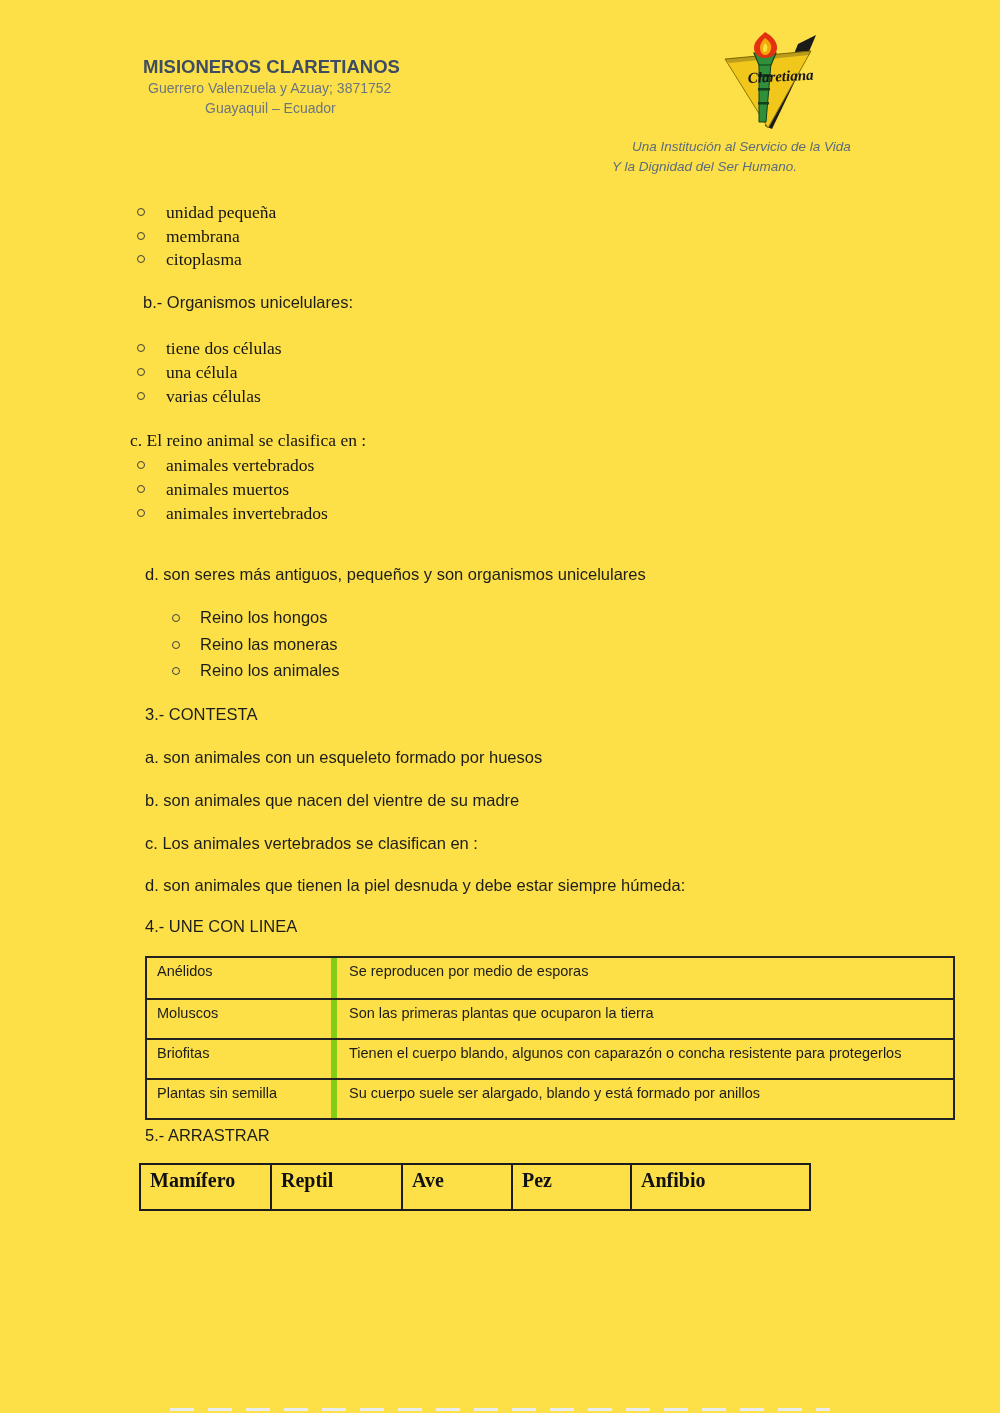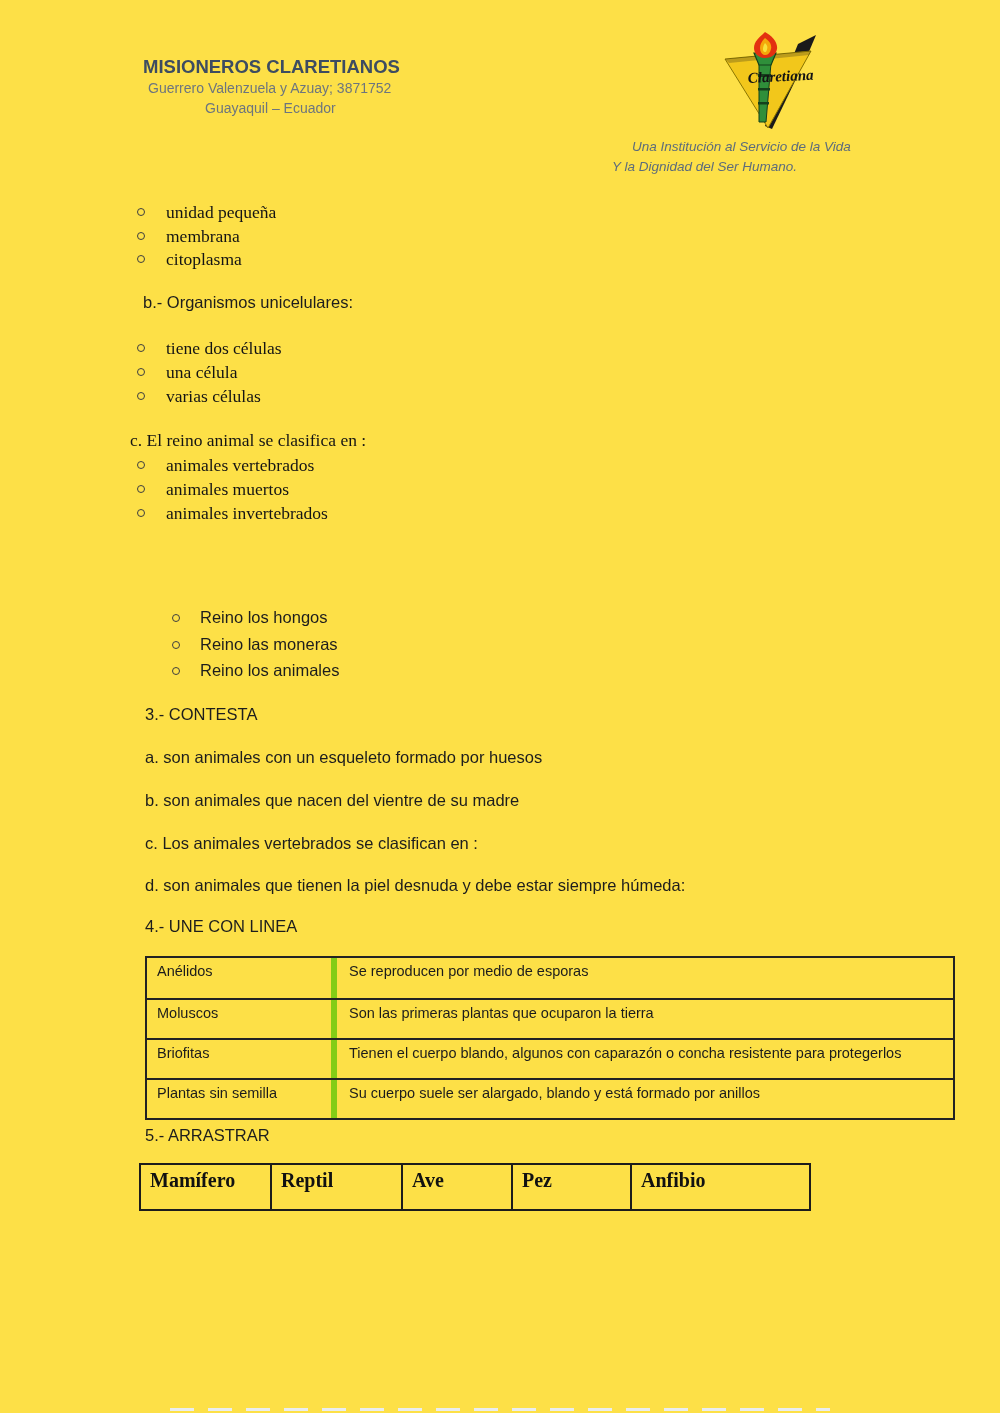--- a/index.html
+++ b/index.html
@@ -124,20 +124,21 @@
   </div>
   <div class="abs opt serif" style="left:137px; top:479px;">
     <span class="bullet"></span>
     <span>animales muertos</span>
   </div>
   <div class="abs opt serif" style="left:137px; top:503px;">
     <span class="bullet"></span>
     <span>animales invertebrados</span>
   </div>
 
+  <div class="abs sans" style="left:145px; top:565px; font-size:16.5px;">d. son seres más antiguos, pequeños y son organismos unicelulares</div>
 
   <div class="abs opt sans" style="left:172px; top:608px; font-size:16.5px;">
     <span class="bullet"></span>
     <span>Reino los hongos</span>
   </div>
   <div class="abs opt sans" style="left:172px; top:635px; font-size:16.5px;">
     <span class="bullet"></span>
     <span>Reino las moneras</span>
   </div>
   <div class="abs opt sans" style="left:172px; top:661px; font-size:16.5px;">

